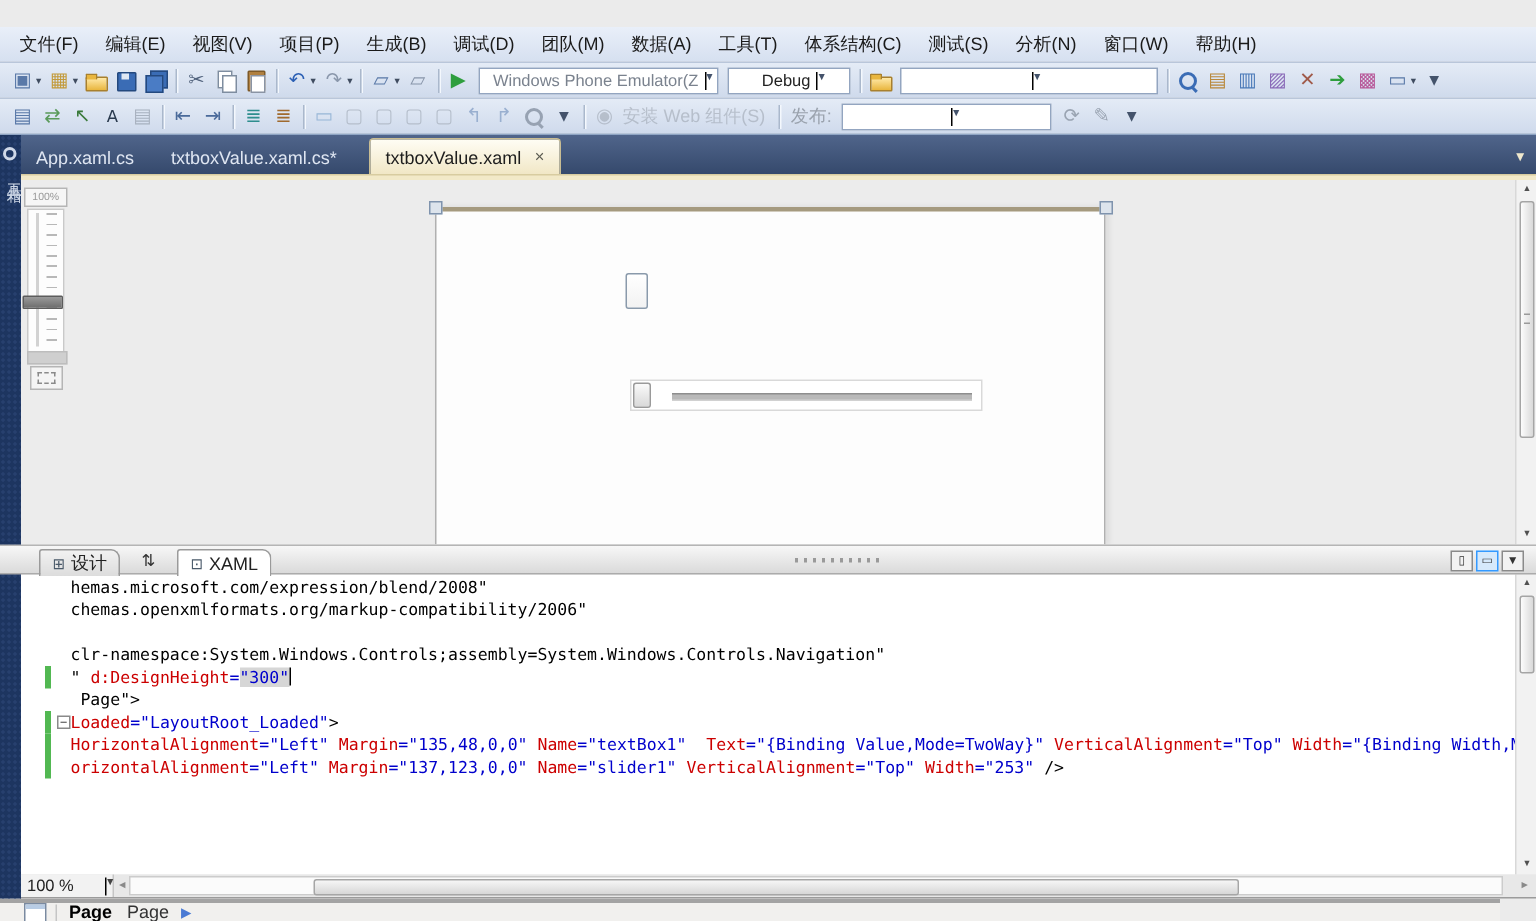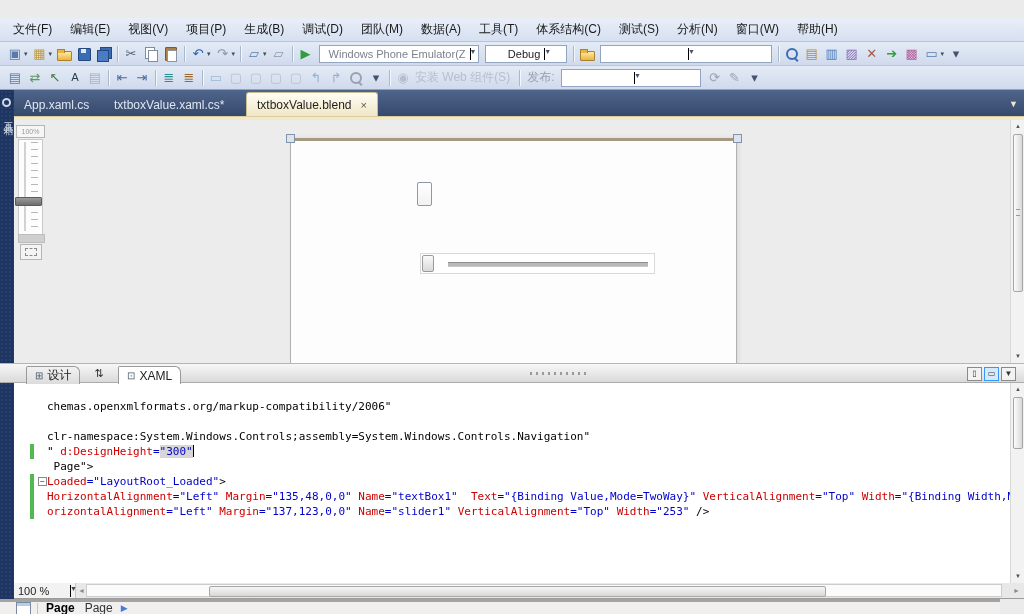--- a/index.html
+++ b/index.html
@@ -320,21 +320,21 @@
 
   <div id="tabwell">
     <span id="tab-list-caret">▼</span>
   <div class="doc-tab" style="left: 14px; min-width: 88px;">
         <span>App.xaml.cs</span>
       </div>
       <div class="doc-tab" style="left: 104px; min-width: 134px;">
         <span>txtboxValue.xaml.cs*</span>
       </div>
       <div class="doc-tab active" style="left: 246px; min-width: 128px;">
-        <span>txtboxValue.blend</span>
+        <span>txtboxValue.xaml</span>
         <span class="tab-close">×</span>
       </div>
     </div>
   <div id="creamline"></div>
 
   <div id="designer">
     <div id="zoomctl">
       <div id="zoom-label">100%</div>
       <div id="zoom-track">
         <div id="zoom-groove"></div>
@@ -373,20 +373,21 @@
       <span class="sp-ico">⊡</span>
       <span>XAML</span>
     </div>
     <div id="sp-grip"></div>
     <div class="sp-btn" style="right:42px;">▯</div>
     <div class="sp-btn sel" style="right:25px;">▭</div>
     <div class="sp-btn" style="right:8px;">▼</div>
   </div>
 
   <div id="editor">
+      <div class="code-row" style="top: 1px;"><span class="code-text"><span class="tk-p">hemas.microsoft.com/expression/blend/2008"</span></span></div>
       <div class="code-row" style="top: 16px;"><span class="code-text"><span class="tk-p">chemas.openxmlformats.org/markup-compatibility/2006"</span></span></div>
       <div class="code-row" style="top: 31px;"><span class="code-text"></span></div>
       <div class="code-row" style="top: 46px;"><span class="code-text"><span class="tk-p">clr-namespace:System.Windows.Controls;assembly=System.Windows.Controls.Navigation"</span></span></div>
       <div class="code-row" style="top: 61px;"><span class="chg"></span><span class="code-text"><span class="tk-p">" </span><span class="tk-a">d:DesignHeight</span><span class="tk-v">=</span><span class="tk-v tk-hl">"300"</span><span class="caret"></span></span></div>
       <div class="code-row" style="top: 76px;"><span class="code-text"><span class="tk-p"> Page"&gt;</span></span></div>
       <div class="code-row" style="top: 91px;"><span class="chg"></span><span class="fold">−</span><span class="code-text"><span class="tk-a">Loaded</span><span class="tk-v">="LayoutRoot_Loaded"</span><span class="tk-p">&gt;</span></span></div>
       <div class="code-row" style="top: 106px;"><span class="chg"></span><span class="code-text"><span class="tk-a">HorizontalAlignment</span><span class="tk-v">="Left"</span><span class="tk-p"> </span><span class="tk-a">Margin</span><span class="tk-v">="135,48,0,0"</span><span class="tk-p"> </span><span class="tk-a">Name</span><span class="tk-v">="textBox1"</span><span class="tk-p">  </span><span class="tk-a">Text</span><span class="tk-v">="{Binding Value,Mode=TwoWay}"</span><span class="tk-p"> </span><span class="tk-a">VerticalAlignment</span><span class="tk-v">="Top"</span><span class="tk-p"> </span><span class="tk-a">Width</span><span class="tk-v">="{Binding Width,Mode=</span></span></div>
       <div class="code-row" style="top: 121px;"><span class="chg"></span><span class="code-text"><span class="tk-a">orizontalAlignment</span><span class="tk-v">="Left"</span><span class="tk-p"> </span><span class="tk-a">Margin</span><span class="tk-v">="137,123,0,0"</span><span class="tk-p"> </span><span class="tk-a">Name</span><span class="tk-v">="slider1"</span><span class="tk-p"> </span><span class="tk-a">VerticalAlignment</span><span class="tk-v">="Top"</span><span class="tk-p"> </span><span class="tk-a">Width</span><span class="tk-v">="253"</span><span class="tk-p"> /&gt;</span></span></div>
     </div>
   <div class="vsb" style="left:1010px;top:383px;height:200px;">

